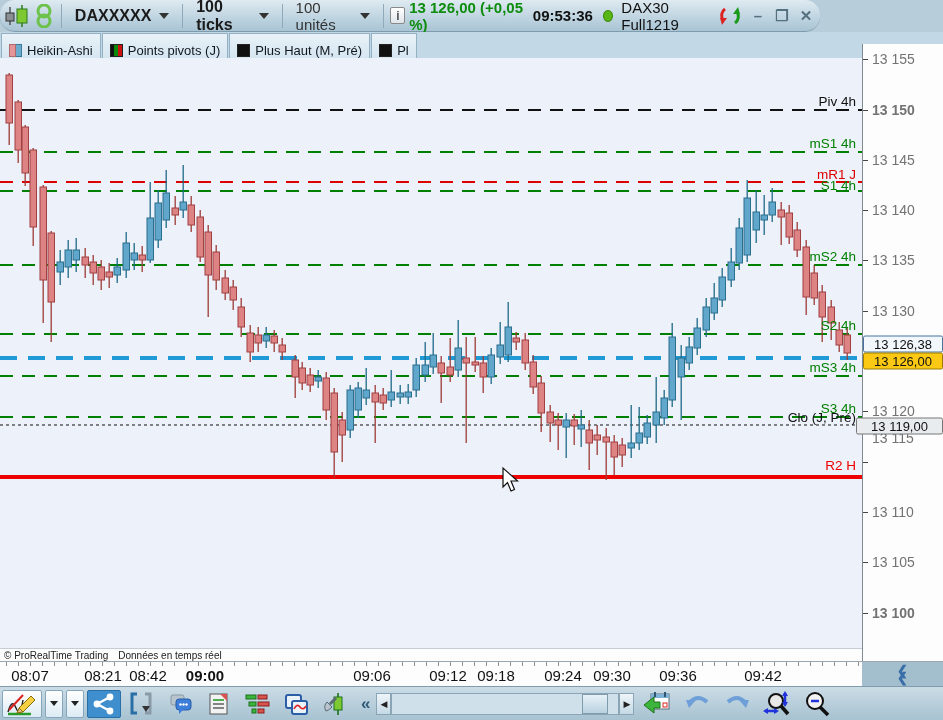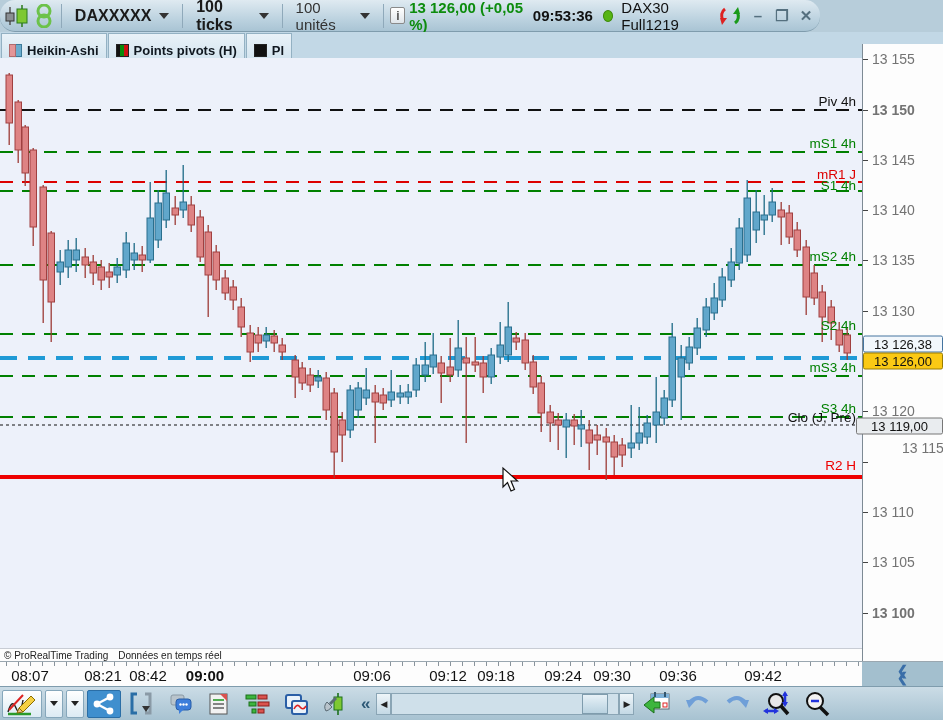--- a/index.html
+++ b/index.html
@@ -19,21 +19,21 @@
   #price-quote{font-size:15px;font-weight:bold;color:#0d8c0d;}
   #quote-time{font-size:15px;font-weight:bold;color:#111;margin-left:4px;}
   #feed-dot{width:12px;height:12px;border-radius:50%;background:#57b514;border:1px solid #3f8a0c;margin:0 4px 0 6px;}
   #feed-name{font-size:15px;color:#111;}
   #topbar-right{margin-left:auto;display:flex;align-items:center;gap:8px;padding-right:2px;}
   .winbtn{color:#55707f;font-size:15px;font-weight:bold;width:16px;text-align:center;cursor:pointer;line-height:14px;}
   
   #legendbar{position:absolute;left:0;top:32px;width:943px;height:26px;background:#c2d8e6;
     display:flex;align-items:stretch;overflow:hidden;}
   .legend-item{display:flex;align-items:center;gap:5px;padding:16px 7px;margin:1px 0 1px 1px;
-    background:linear-gradient(#e9f2f8,#cfe2ee);border:1px solid #93b1c3;font-size:13px;color:#101820;white-space:nowrap;font-weight:bold;}
+    background:linear-gradient(#e9f2f8,#cfe2ee);border:1px solid #93b1c3;font-size:13px;color:#101820;white-space:nowrap;}
   .sw{width:13px;height:13px;border:1px solid #222;flex:0 0 auto;}
   
   #chart{position:absolute;left:0;top:58px;width:862px;height:590px;background:#edf1fa;overflow:hidden;}
   #copyright{position:absolute;left:0;top:648px;width:862px;height:13px;background:#fdfdfd;border-top:1px solid #c8ccd4;
     font-size:10px;color:#222;display:flex;align-items:center;gap:10px;padding-left:4px;}
   #copyright .it{}
   
   #priceaxis{position:absolute;left:862px;top:44px;width:81px;height:617px;background:#fdfdfd;border-left:1px solid #7d8a94;}
   .pa-label{position:absolute;left:9px;font-size:14px;color:#737373;white-space:nowrap;transform:translateY(-50%);}
   .pa-label.bold{font-weight:bold;}
@@ -127,21 +127,25 @@
         <span style="flex:1;background:#6aaccd;border:1px solid #3c7a99;border-left:none"></span>
       </span>
       <span>Heikin-Ashi</span>
     </div>
     <div class="legend-item">
       <span class="sw" style="display:flex;background:#111">
         <span style="flex:1"></span>
         <span style="flex:1;background:#0a8a0a"></span>
         <span style="flex:1;background:#cc1111"></span>
       </span>
-      <span>Points pivots (H)</span>
+      <span>Points pivots (J)</span>
+    </div>
+    <div class="legend-item">
+      <span class="sw" style="background:#111"></span>
+      <span>Plus Haut (M, Pré)</span>
     </div>
     <div class="legend-item">
       <span class="sw" style="background:#111"></span>
       <span>Pl</span>
     </div>
   </div>
 
 <div id="chart">
   <svg id="chart-svg" width="862" height="590" viewBox="0 0 862 590">
       <line x1="0" y1="52" x2="862" y2="52" stroke="#111111" stroke-width="2" stroke-dasharray="13 9"></line>
@@ -387,21 +391,21 @@
     <div class="pa-label" style="top: 116px;">13 145</div>
     <div class="pa-tick" style="top: 166px;"></div>
     <div class="pa-label" style="top: 166px;">13 140</div>
     <div class="pa-tick" style="top: 216px;"></div>
     <div class="pa-label" style="top: 216px;">13 135</div>
     <div class="pa-tick" style="top: 267px;"></div>
     <div class="pa-label" style="top: 267px;">13 130</div>
     <div class="pa-tick" style="top: 367px;"></div>
     <div class="pa-label" style="top: 367px;">13 120</div>
     <div class="pa-tick" style="top: 418px;"></div>
-    <div class="pa-label" style="top: 404px; margin-left: 30px;">13 115</div>
+    <div class="pa-label" style="top: 394px;">13 115</div>
     <div class="pa-tick" style="top: 468px;"></div>
     <div class="pa-label" style="top: 468px;">13 110</div>
     <div class="pa-tick" style="top: 518px;"></div>
     <div class="pa-label" style="top: 518px;">13 105</div>
     <div class="pa-tick" style="top: 569px;"></div>
     <div class="pa-label bold" style="top: 569px;">13 100</div>
     <div class="pa-box" style="top: 300px; left: 0px; width: 80px; background: rgb(242, 247, 252); border: 1px solid rgb(68, 116, 159); color: rgb(17, 17, 17);">13 126,38</div>
     <div class="pa-box" style="top: 317px; left: 0px; width: 80px; background: rgb(251, 201, 20); border: 1px solid rgb(154, 125, 0); color: rgb(17, 17, 17);">13 126,00</div>
     <div class="pa-box" style="top: 382px; left: -7px; width: 87px; background: rgb(233, 236, 239); border: 1px solid rgb(119, 119, 119); color: rgb(17, 17, 17);">13 119,00</div>
   </div>

